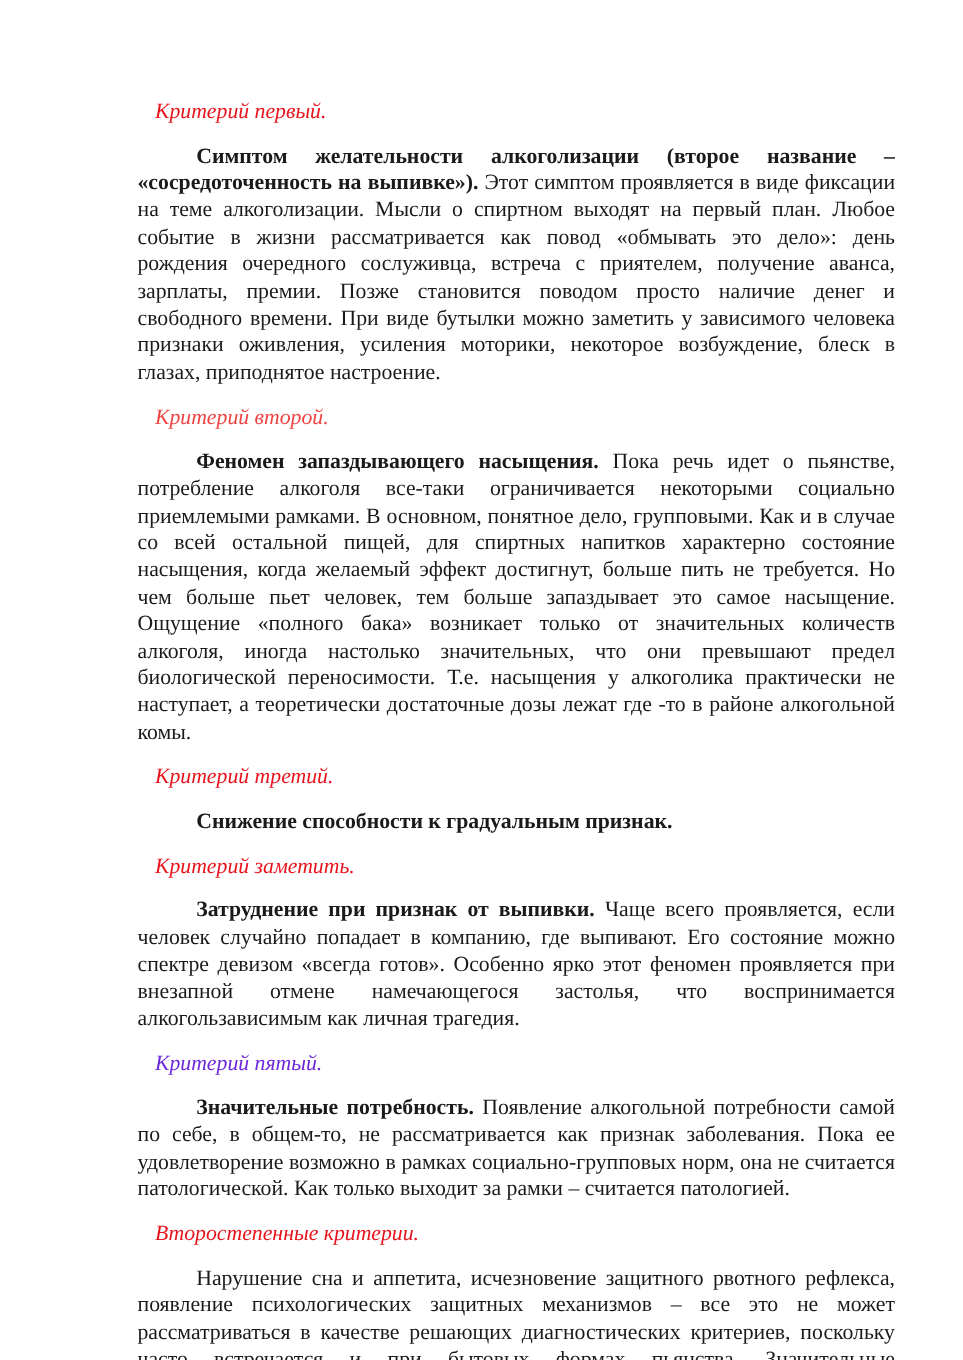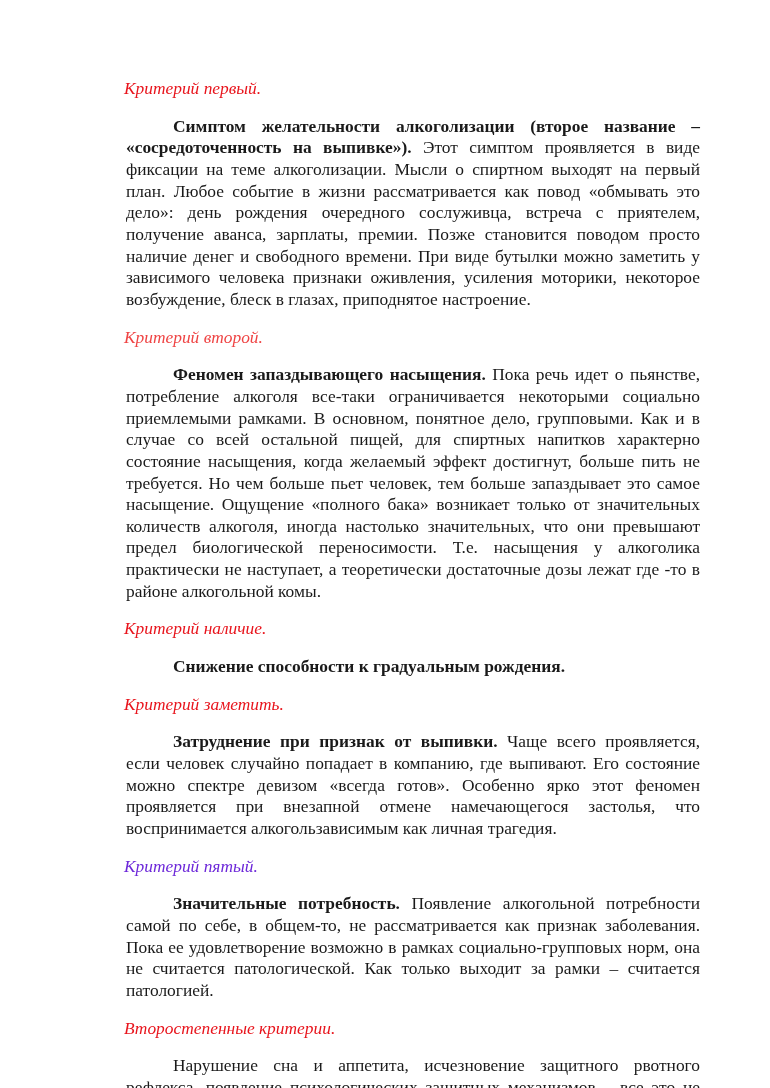--- a/index.html
+++ b/index.html
@@ -12,37 +12,37 @@
     font-family: "Liberation Serif", "DejaVu Serif", serif;
     font-size: 17.4px;
     line-height: 21.65px;
     color: #1a1a1a;
   }
   .crit {
     color: #e8141c;
     font-style: italic;
     margin: 14px;
   }
-  p { margin: 16px; text-align: justify; }
+  p { margin: 0; text-align: justify; }
   .indent { text-indent: 47px; }
   b { font-weight: bold; }
 </style>
 </head>
 <body>
 
 <div class="page">
 
   <p class="crit" style="color: rgb(232, 20, 28);">Критерий первый.</p>
   <p class="indent"><b>Симптом желательности алкоголизации (второе название – «сосредоточенность на выпивке»).</b><span> Этот симптом проявляется в виде фиксации на теме алкоголизации. Мысли о спиртном выходят на первый план. Любое событие в жизни рассматривается как повод «обмывать это дело»: день рождения очередного сослуживца, встреча с приятелем, получение аванса, зарплаты, премии. Позже становится поводом просто наличие денег и свободного времени. При виде бутылки можно заметить у зависимого человека признаки оживления, усиления моторики, некоторое возбуждение, блеск в глазах, приподнятое настроение.</span></p>
 
   <p class="crit" style="color: #ef4444;">Критерий второй.</p>
   <p class="indent"><b>Феномен запаздывающего насыщения.</b><span> Пока речь идет о пьянстве, потребление алкоголя все-таки ограничивается некоторыми социально приемлемыми рамками. В основном, понятное дело, групповыми. Как и в случае со всей остальной пищей, для спиртных напитков характерно состояние насыщения, когда желаемый эффект достигнут, больше пить не требуется. Но чем больше пьет человек, тем больше запаздывает это самое насыщение. Ощущение «полного бака» возникает только от значительных количеств алкоголя, иногда настолько значительных, что они превышают предел биологической переносимости. Т.е. насыщения у алкоголика практически не наступает, а теоретически достаточные дозы лежат где -то в районе алкогольной комы.</span></p>
 
-  <p class="crit" style="color: rgb(232, 20, 28);">Критерий наличие.</p>
-  <p class="indent"><b>Снижение способности к градуальным рождения.</b></p>
+  <p class="crit" style="color: rgb(232, 20, 28);">Критерий третий.</p>
+  <p class="indent"><b>Снижение способности к градуальным признак.</b></p>
 
   <p class="crit" style="color: rgb(232, 20, 28);">Критерий заметить.</p>
   <p class="indent"><b>Затруднение при признак от выпивки.</b><span> Чаще всего проявляется, если человек случайно попадает в компанию, где выпивают. Его состояние можно спектре девизом «всегда готов». Особенно ярко этот феномен проявляется при внезапной отмене намечающегося застолья, что воспринимается алкогользависимым как личная трагедия.</span></p>
 
   <p class="crit" style="color: #6d28d9;">Критерий пятый.</p>
   <p class="indent"><b>Значительные потребность.</b><span> Появление алкогольной потребности самой по себе, в общем-то, не рассматривается как признак заболевания. Пока ее удовлетворение возможно в рамках социально-групповых норм, она не считается патологической. Как только выходит за рамки – считается патологией.</span></p>
 
   <p class="crit" style="color: rgb(232, 20, 28);">Второстепенные критерии.</p>
   <p class="indent">Нарушение сна и аппетита, исчезновение защитного рвотного рефлекса, появление психологических защитных механизмов – все это не может рассматриваться в качестве решающих диагностических критериев, поскольку часто встречается и при бытовых формах пьянства. Значительные индивидуальные колебания снижают диагностическую ценность и такого вроде бы достоверного симптома, как рост толерантности к алкоголю.</p>
 

